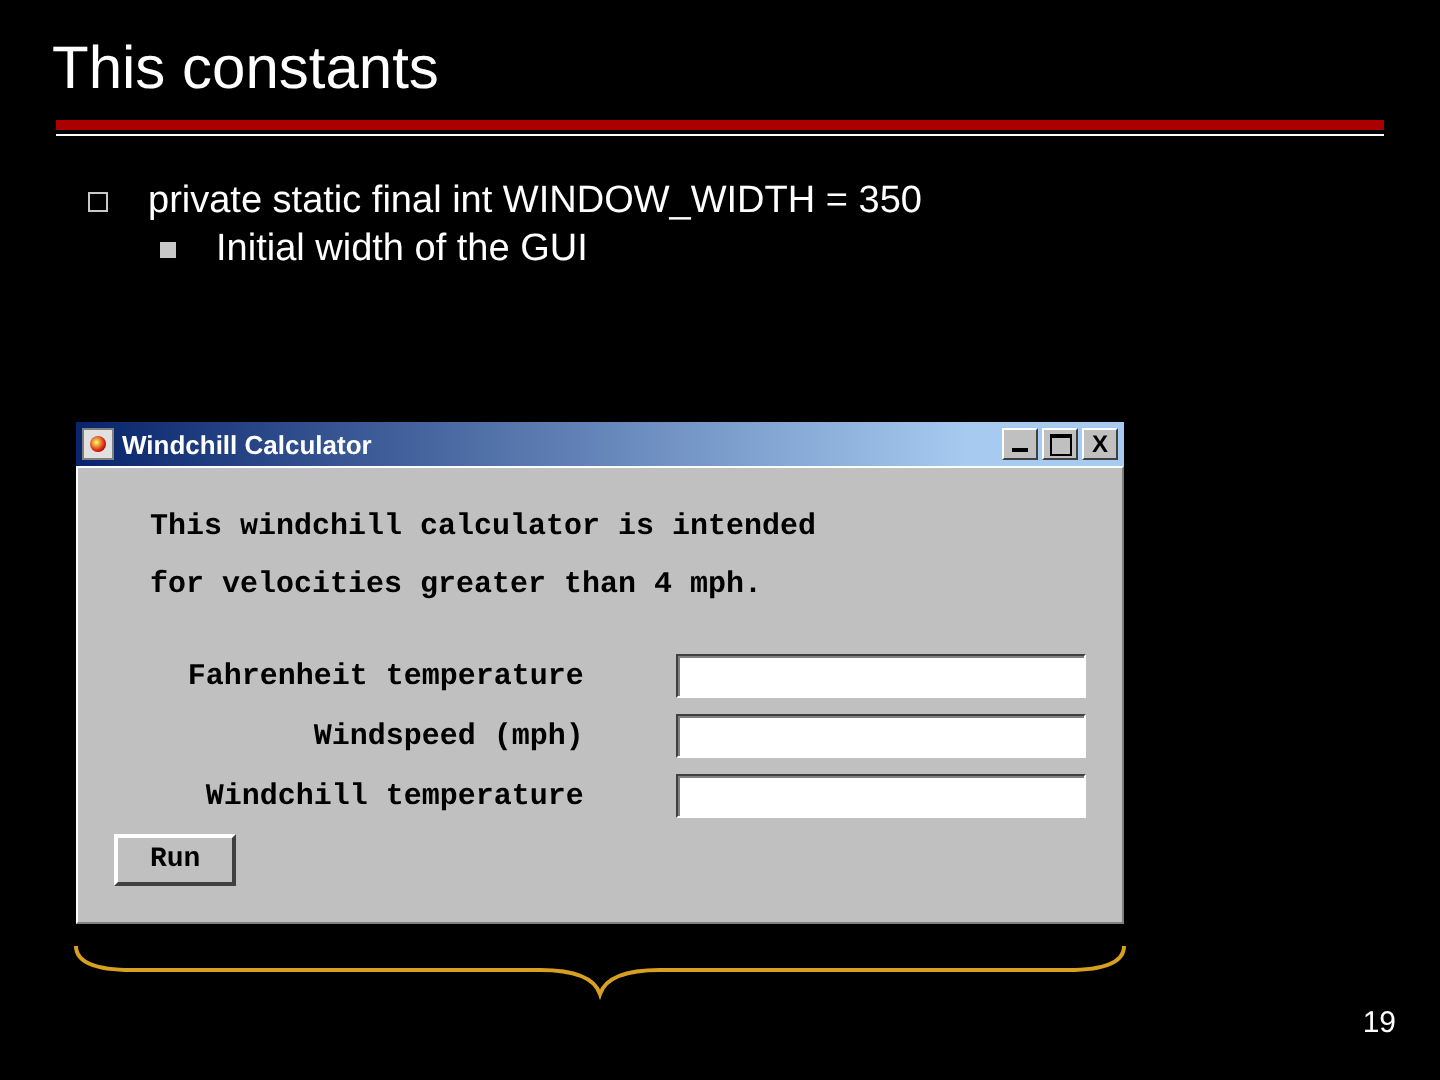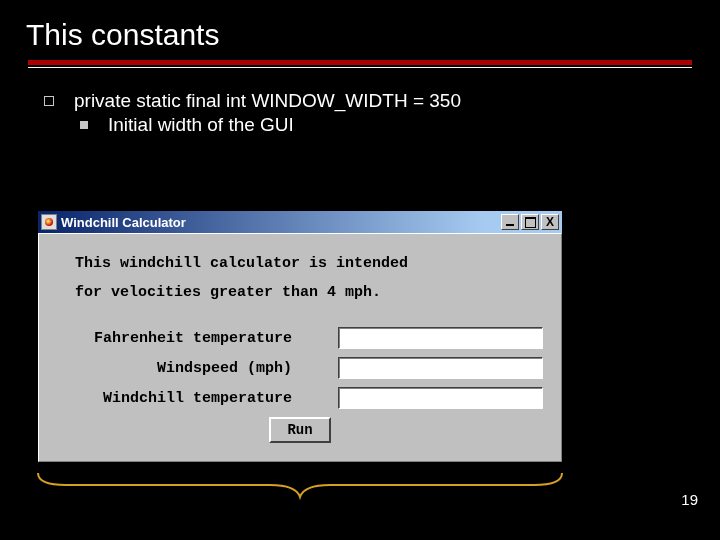--- a/index.html
+++ b/index.html
@@ -132,21 +132,21 @@
   .text-input {
     width: 206px;
     height: 22px;
     background: #fff;
     border-top: 1px solid #404040;
     border-left: 1px solid #404040;
     border-right: 1px solid #fff;
     border-bottom: 1px solid #fff;
     box-shadow: inset 1px 1px 0 #808080;
   }
-  .run-row { text-align: center; margin-top: 4px; }
+  .run-row { margin-top: 4px; }
   .run-btn {
     display: inline-block;
     padding: 3px 16px;
     font-family: "Courier New", monospace;
     font-weight: bold;
     font-size: 14px;
     background: #c0c0c0;
     border-top: 2px solid #fff;
     border-left: 2px solid #fff;
     border-right: 2px solid #404040;
@@ -159,21 +159,21 @@
     left: 36px;
     top: 471px;
     width: 528px;
     height: 30px;
     pointer-events: none;
   }
 
   .page-num {
     position: absolute;
     right: 22px;
-    bottom: 32px;
+    bottom: 20px;
     color: #fff;
     font-size: 15px;
     margin-top: 34px;
   }
 </style>
 </head>
 <body>
 
 <div class="slide-title">This constants</div>
 <div class="title-underline">

